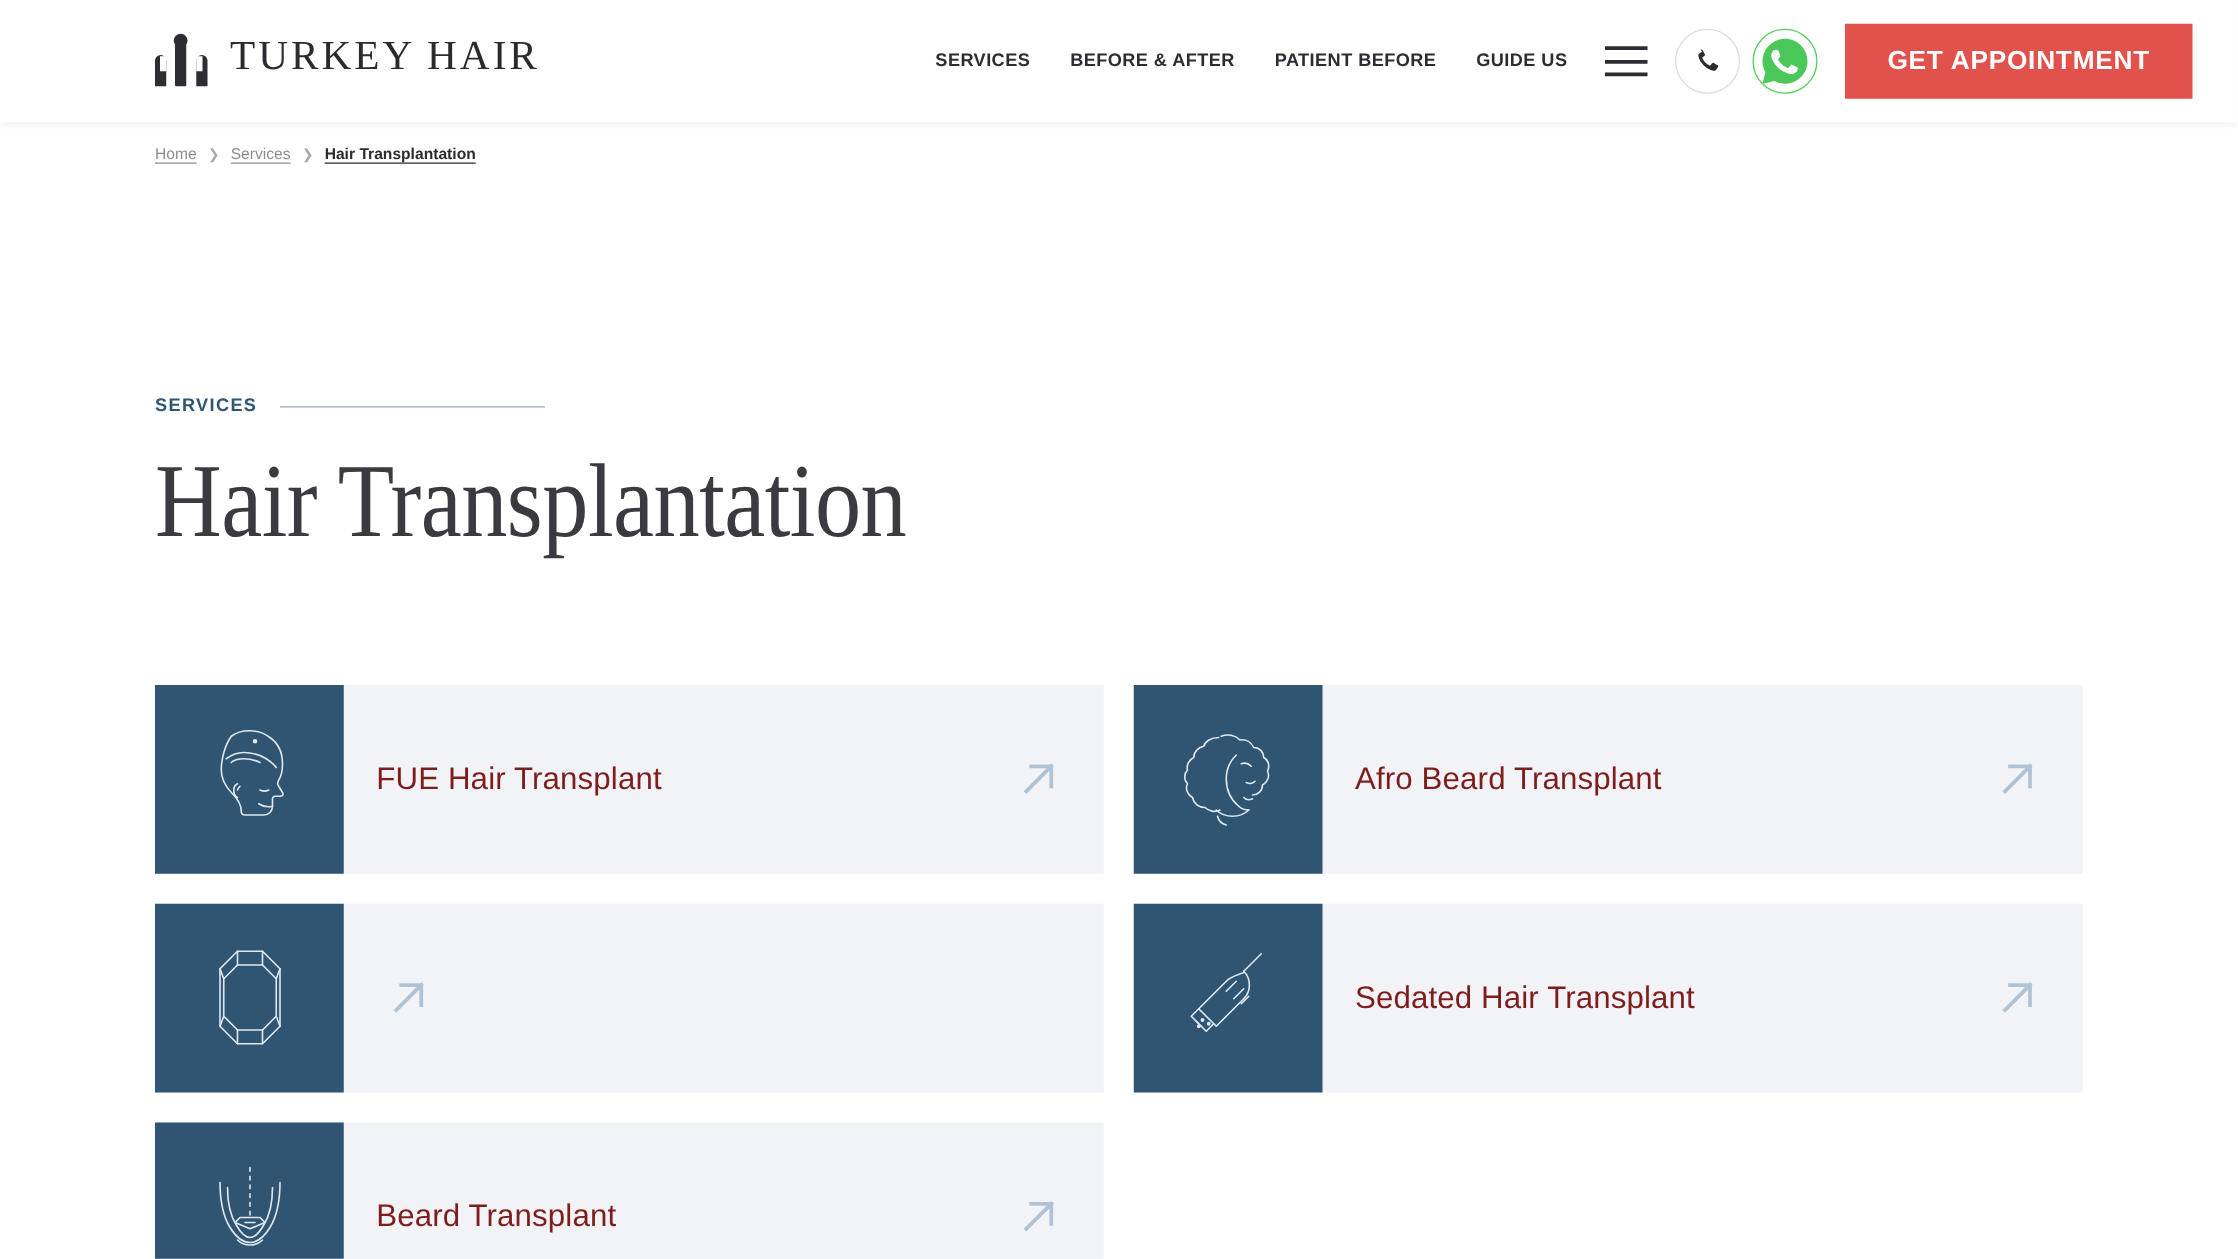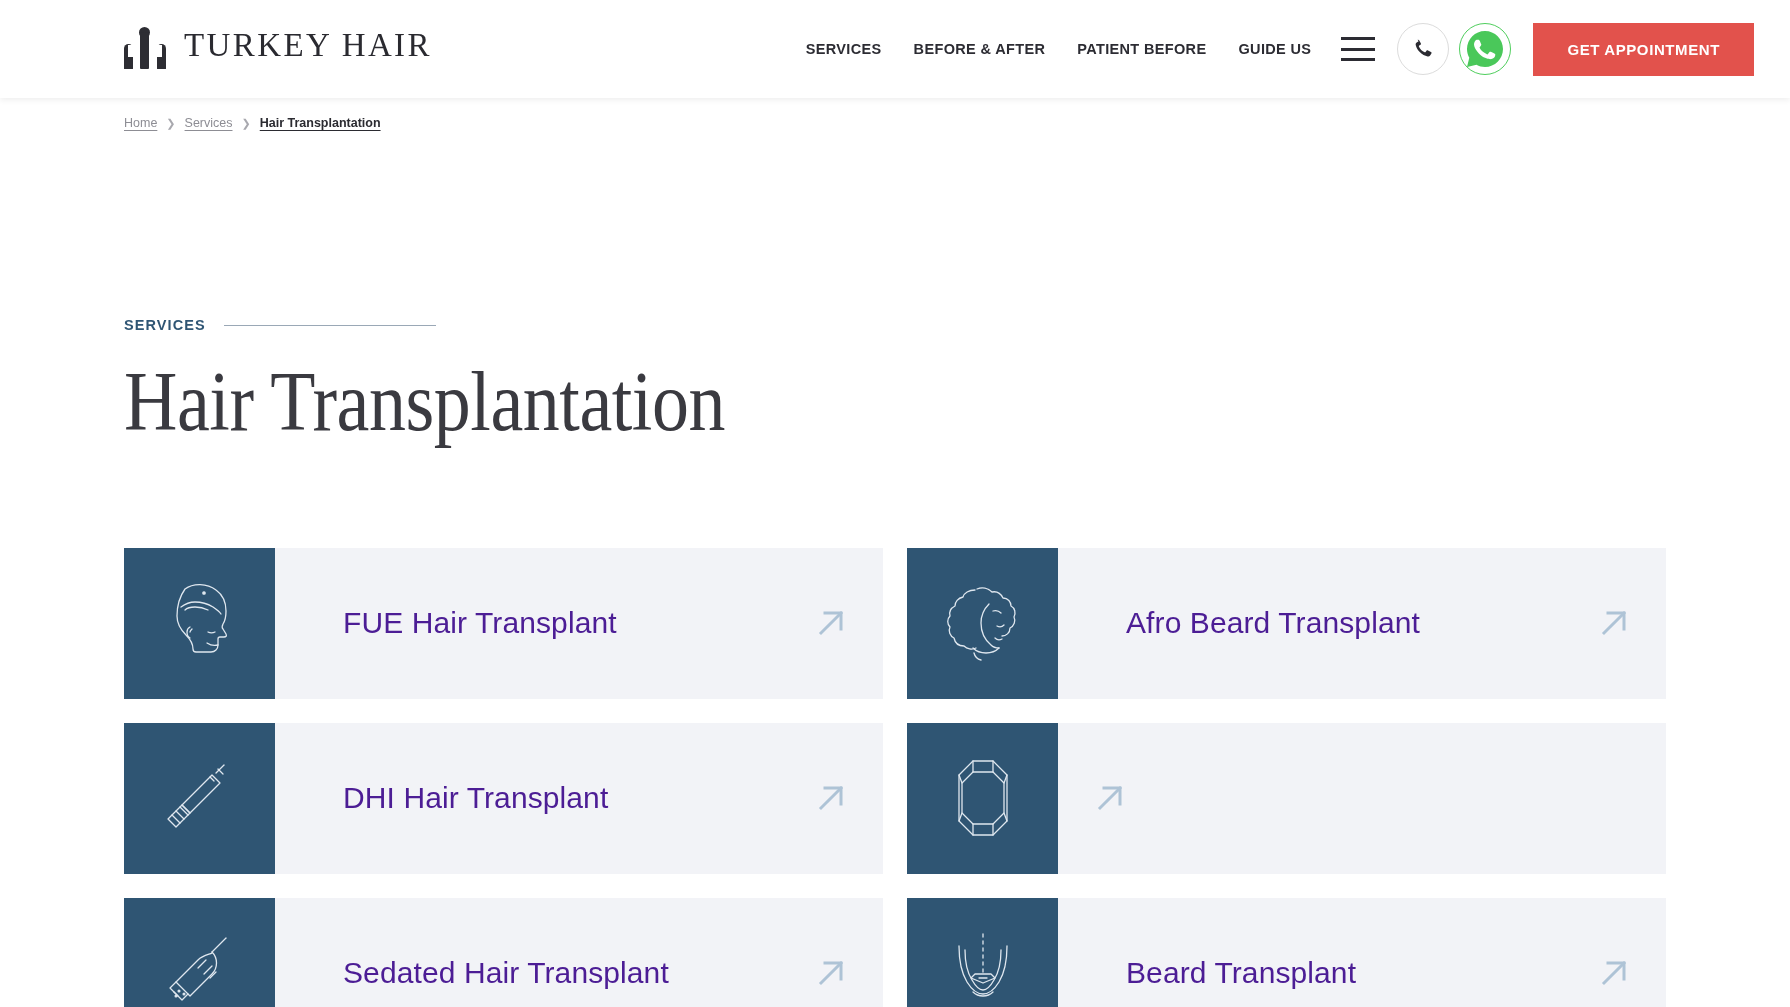--- a/index.html
+++ b/index.html
@@ -107,21 +107,21 @@
     cursor: pointer;
     flex: 0 0 auto;
   }
   .circle-btn.phone { border: 1px solid #dcdcdc; margin-right: 10px; }
   .circle-btn.whatsapp { border: 1px solid #4fce5d; margin-right: 22px; }
   .wa-fill { width: 40px; height: 40px; }
 
   .cta-button {
     background: #e2524c;
     color: #ffffff;
-    font-size: 15px;
+    font-size: 21px;
     font-weight: bold;
     letter-spacing: 0.6px;
     border: none;
     padding: 18px 34px;
     cursor: pointer;
     white-space: nowrap;
     font-family: "Liberation Sans", sans-serif;
   }
 
   
@@ -198,23 +198,23 @@
     display: flex;
     align-items: center;
     justify-content: center;
   }
   .card-icon-box svg { display: block; }
 
   .card-label {
     flex: 1 1 auto;
     display: flex;
     align-items: center;
-    padding-left: 68px;
-    font-size: 30px;
-    color: #4c1d95;
+    padding-left: 26px;
+    font-size: 25px;
+    color: #7f1d1d;
     letter-spacing: 0.1px;
   }
 
   .card-arrow {
     flex: 0 0 auto;
     width: 104px;
     display: flex;
     align-items: center;
     justify-content: center;
     color: #aec3d6;
@@ -324,41 +324,20 @@
     </span>
     <span class="card-label">Afro Beard Transplant</span>
     <span class="card-arrow">
       <svg width="34" height="34" viewBox="0 0 34 34" fill="none" stroke="currentColor" stroke-width="3" stroke-linecap="square">
         <path d="M7 27L27 7"></path>
           <path d="M11 7h16v16"></path>
       </svg>
     </span>
   </a>
 
-  <a class="service-card">
-    <span class="card-icon-box">
-      <svg width="80" height="86" viewBox="0 0 80 86" fill="none" stroke="#dfe7ef" stroke-width="1.3" stroke-linecap="round" stroke-linejoin="round">
-        <path d="M64 10l-8 8"></path>
-        <path d="M58 14l5 5"></path>
-        <path d="M52 20l8 8-30 30-8-8z"></path>
-        <path d="M54 26l-4-4"></path>
-        <path d="M22 50l8 8-10 10-8-8z"></path>
-        <path d="M16 56l8 8"></path>
-        <path d="M20 52l8 8"></path>
-        <path d="M12 60l-4 4 8 8 4-4"></path>
-      </svg>
-    </span>
-    <span class="card-label">DHI Hair Transplant</span>
-    <span class="card-arrow">
-      <svg width="34" height="34" viewBox="0 0 34 34" fill="none" stroke="currentColor" stroke-width="3" stroke-linecap="square">
-        <path d="M7 27L27 7"></path>
-          <path d="M11 7h16v16"></path>
-      </svg>
-    </span>
-  </a>
 
   <a class="service-card">
     <span class="card-icon-box">
       <svg width="72" height="86" viewBox="0 0 72 86" fill="none" stroke="#dfe7ef" stroke-width="1.3" stroke-linecap="round" stroke-linejoin="round">
         <path d="M26 6h20l14 14v46L46 80H26L12 66V20z"></path>
         <path d="M26 17h20l11 11v30L46 69H26L15 58V28z"></path>
         <path d="M26 6l0 11M46 6l0 11M12 20l3 8M60 20l-3 8M12 66l3-8M60 66l-3-8M26 80l0-11M46 80l0-11"></path>
       </svg>
     </span>
     <span class="card-arrow">

